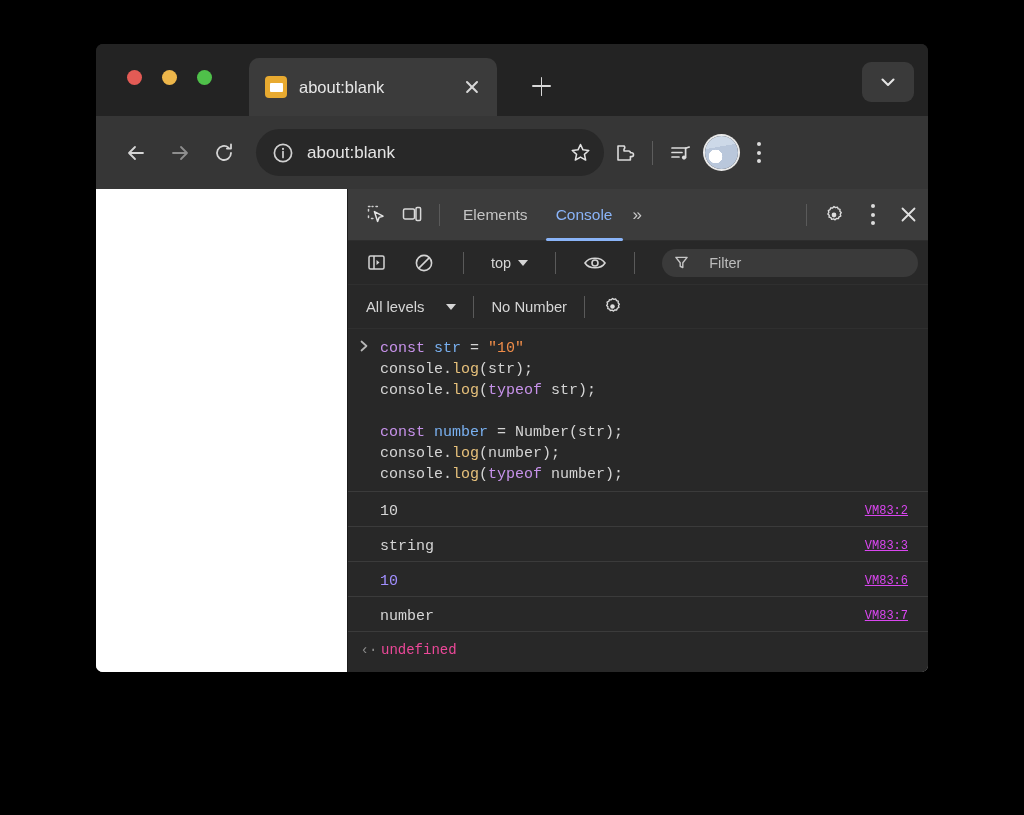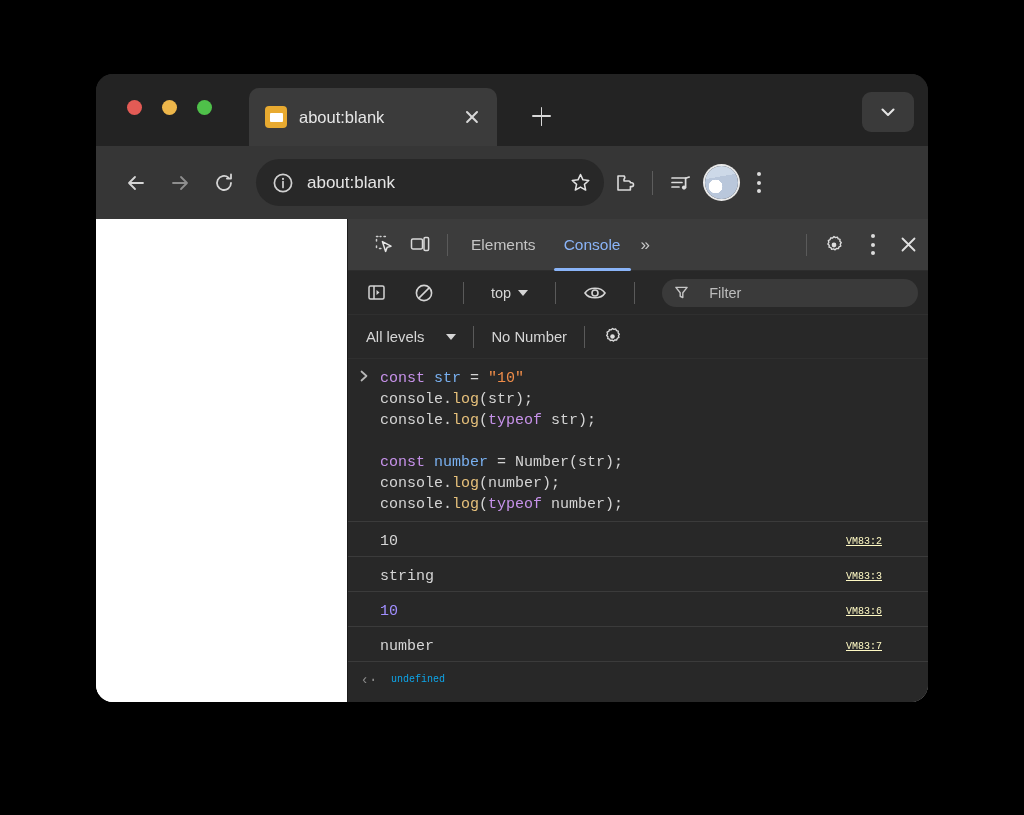--- a/index.html
+++ b/index.html
@@ -5,24 +5,24 @@
   * { margin:0; padding:0; box-sizing:border-box; }
   html, body {
     width:1024px; height:815px;
     background:#000;
     font-family:"Liberation Sans", sans-serif;
     overflow:hidden;
   }
 
   
   .browser-window{
-    position:absolute; left:96px; top:74px;
+    position:absolute; left:96px; top:44px;
     width:832px; height:628px;
     background:#282828;
-    border-radius:17px;
+    border-radius:7px;
     overflow:hidden;
   }
 
   
   .tab-strip{
     position:relative;
     height:72px;
     background:#232323;
     display:flex; align-items:flex-end;
   }
@@ -132,21 +132,21 @@
 
   
   .devtools{
     flex:1 1 auto; background:#282828;
     display:flex; flex-direction:column;
     border-left:1px solid #1c1c1c;
   }
 
   .dt-tabbar{
     height:52px; background:#3c3c3c;
-    display:flex; align-items:center; padding:0 2px 0 18px;
+    display:flex; align-items:center; padding:0 2px 0 10px;
     border-bottom:1px solid #2d2d2d;
   }
   .dt-icon-btn{
     width:36px; height:36px; flex:0 0 auto;
     display:flex; align-items:center; justify-content:center; cursor:pointer;
   }
   .dt-vsep{ width:1px; height:22px; background:#5a5a5a; margin:0 9px; flex:0 0 auto; }
   .dt-tab{
     position:relative; height:52px; flex:0 0 auto;
     display:flex; align-items:center; padding:0 14px;
@@ -218,29 +218,29 @@
 
   .log-row{
     display:flex; align-items:center; justify-content:space-between;
     height:35px; padding:4px 0 0 32px;
     border-top:1px solid #3b3b3b;
   }
   .log-row:first-of-type{ border-top:1px solid #3b3b3b; }
   .log-val{ font-size:15px; color:#d6d6d6; }
   .log-val.num{ color:#a18fff; }
   .log-link{
-    font-size:10px; color:#fef9c3; text-decoration:underline;
-    margin-right:46px; cursor:pointer;
+    font-size:12px; color:#d946ef; text-decoration:underline;
+    margin-right:20px; cursor:pointer;
   }
   .result-row{
     display:flex; align-items:center; height:36px;
     padding-left:10px; border-top:1px solid #3b3b3b;
   }
   .ret-arrow{ width:22px; color:#8a8a8a; font-size:14px; text-align:center; }
-  .result-val{ color:#0ea5e9; font-size:10px; margin-left:11px; }
+  .result-val{ color:#ec4899; font-size:14px; margin-left:1px; }
 
   svg{ display:block; }
 </style>
 </head>
 <body>
 
 <div class="browser-window">
 
   <div class="tab-strip">
     <div class="traffic-lights">

